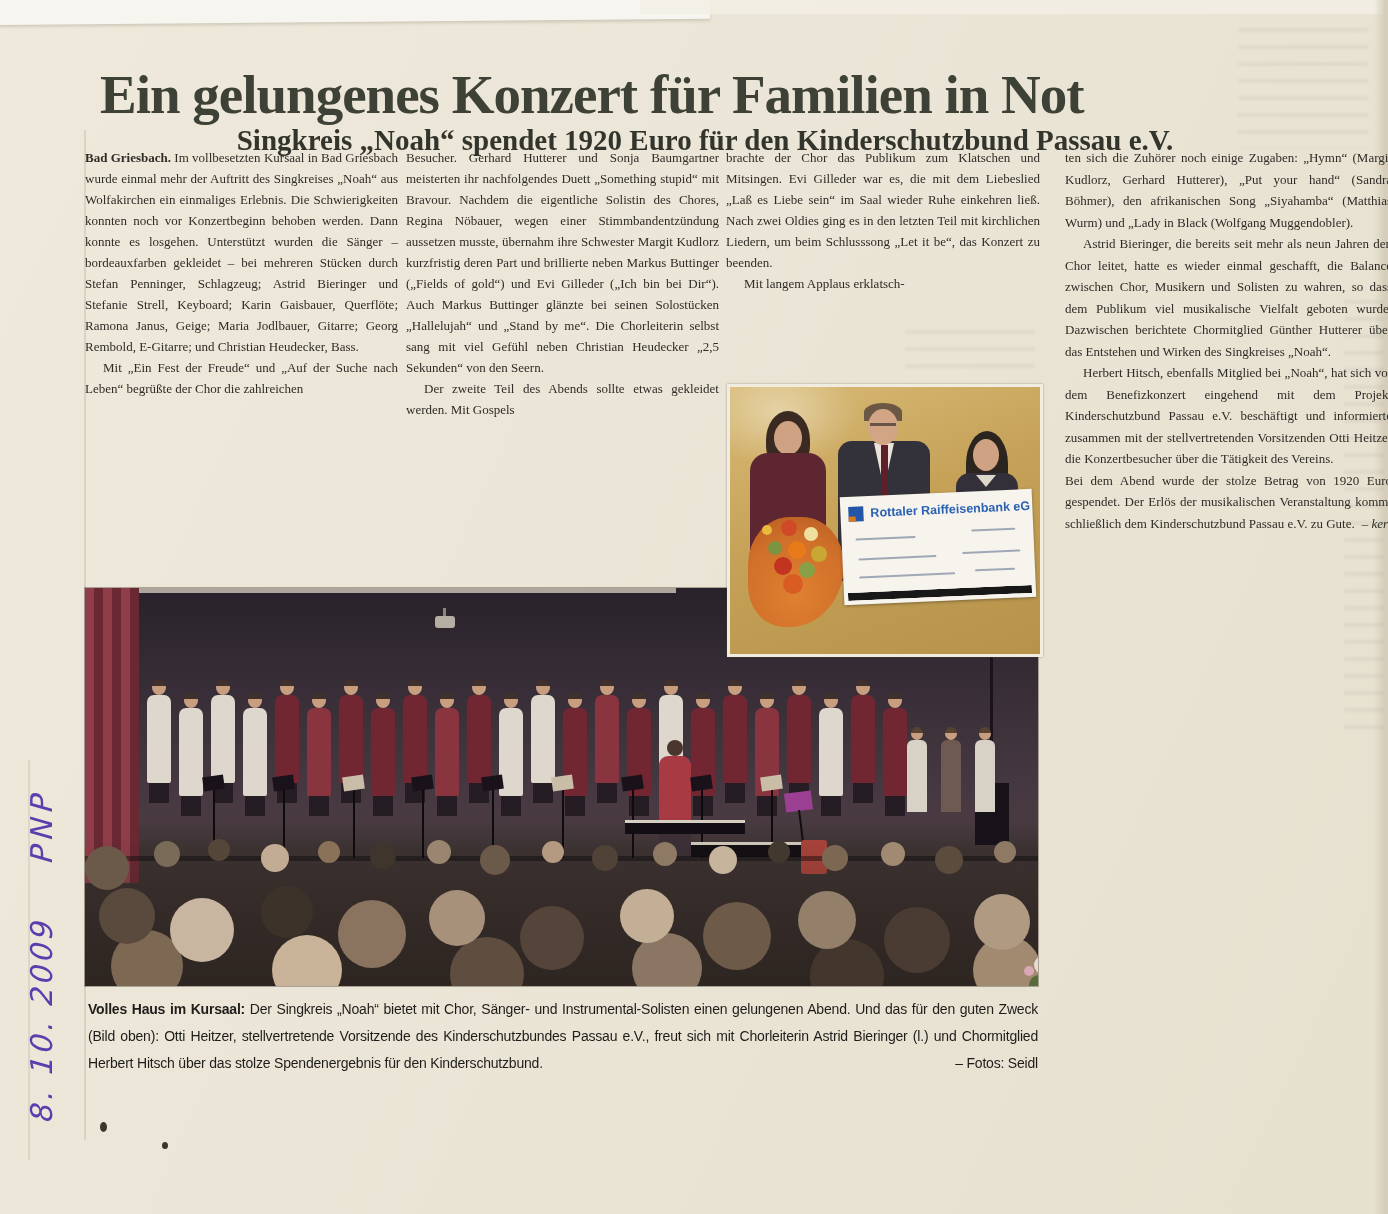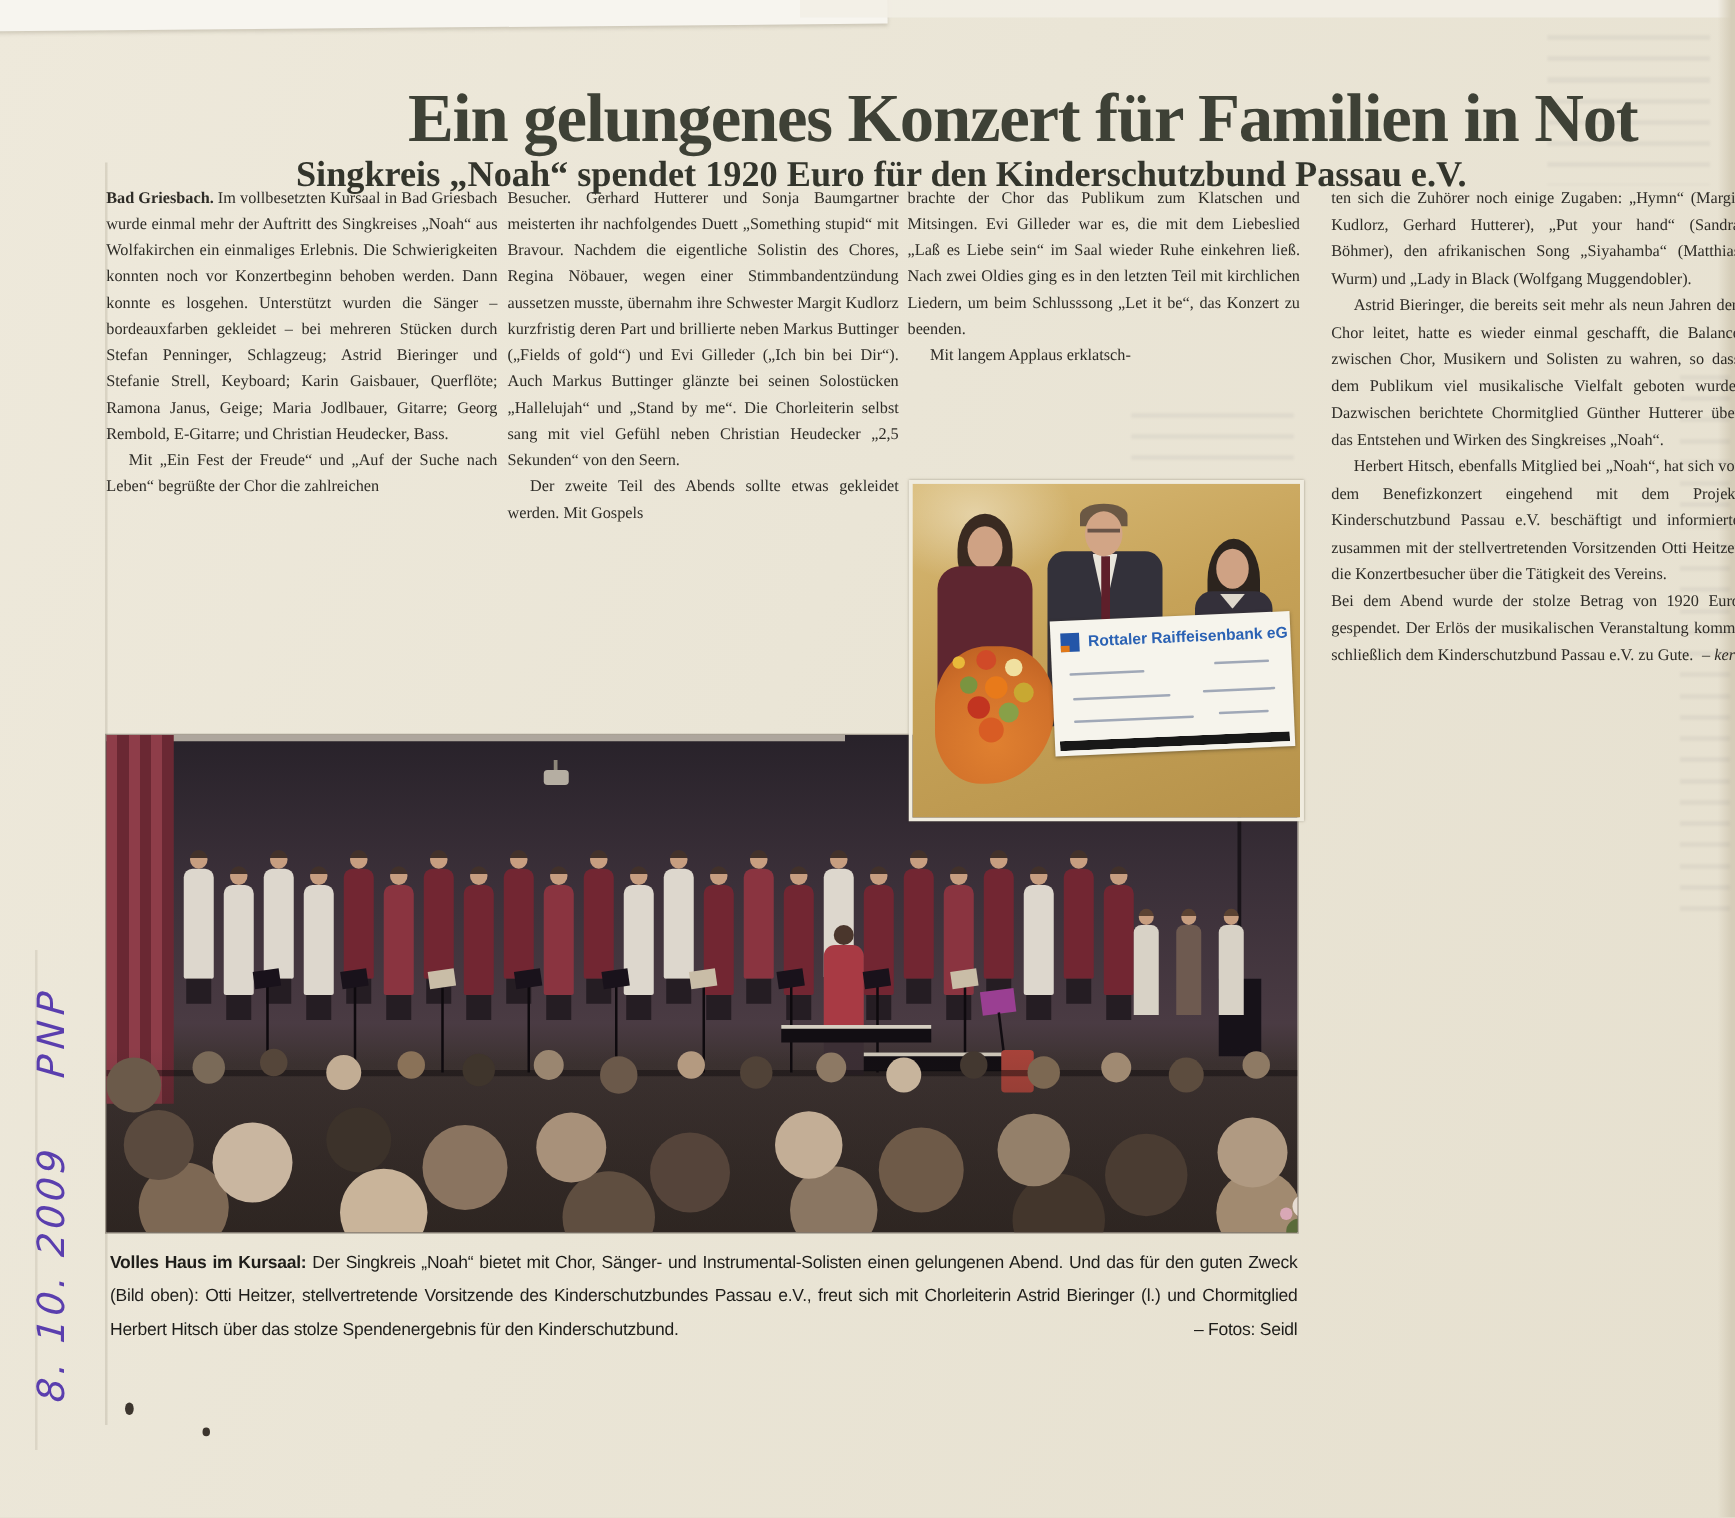--- a/index.html
+++ b/index.html
@@ -19,21 +19,21 @@
   .speck{position:absolute;background:#3c352e;border-radius:50%;}
 
   
   .handwriting{position:absolute;left:24px;top:1120px;width:360px;
                transform:rotate(-90deg) skewX(-5deg);transform-origin:0 0;
                font-family:"DejaVu Sans",sans-serif;font-style:italic;font-size:30px;
                color:#5a3eae;letter-spacing:3px;white-space:nowrap;}
   .handwriting .hw-src{margin-left:42px;letter-spacing:5px;}
 
   
-  .headline{position:absolute;left:100px;top:26px;width:1210px;text-align:right;
+  .headline{position:absolute;left:100px;top:26px;width:1210px;text-align:left;
             font-size:55px;font-weight:bold;color:#3e4136;letter-spacing:-1px;}
   .subheadline{position:absolute;left:180px;top:100px;width:1050px;text-align:center;
                font-size:29px;font-weight:bold;color:#33352c;}
 
   
   .col{position:absolute;top:147px;font-size:13px;line-height:21px;color:#2e2c27;
        text-align:justify;}
   .col p{margin:0;}
   .col p.ind{text-indent:18px;}
   #col1{left:85px;width:313px;}

